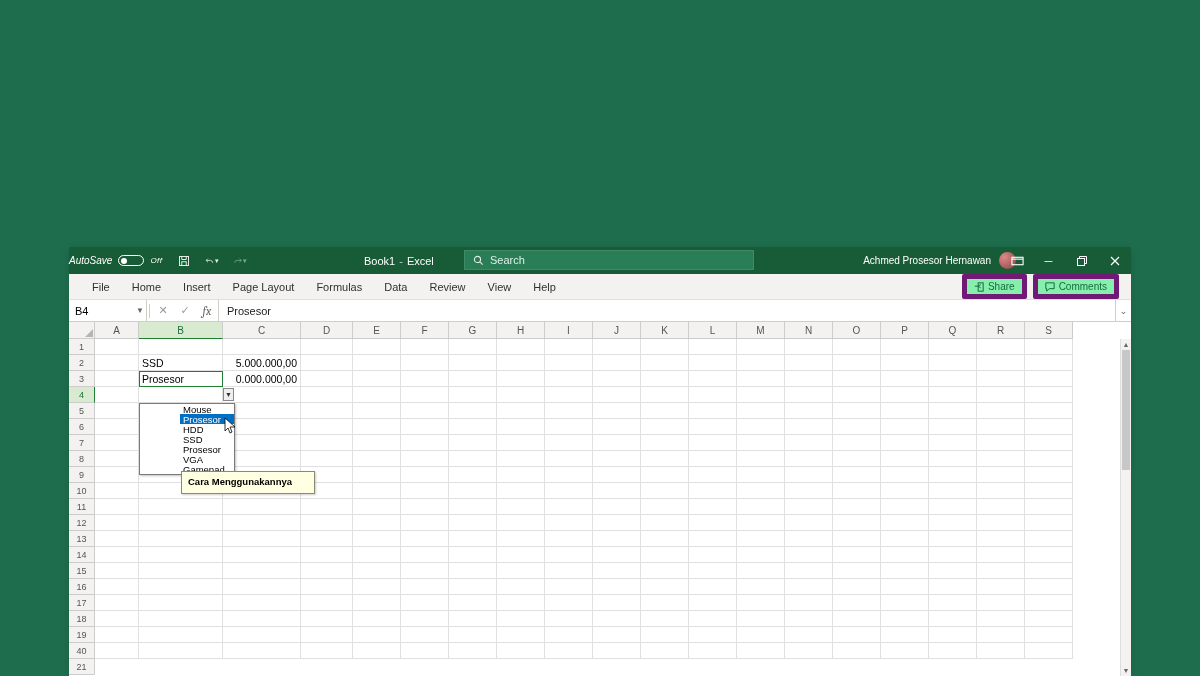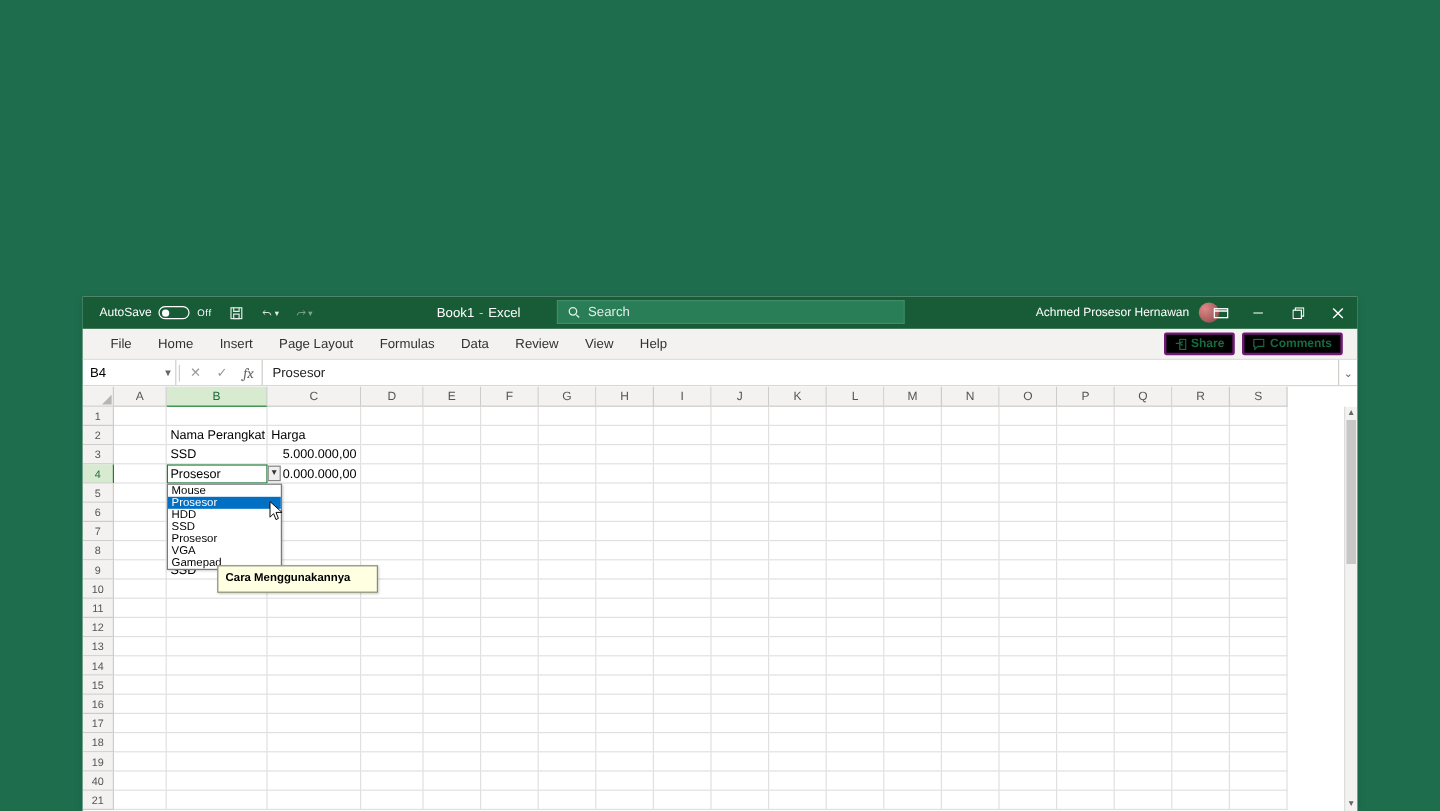--- a/index.html
+++ b/index.html
@@ -2,42 +2,42 @@
 <html><head>
 <meta charset="utf-8">
 <style>
 * { box-sizing: border-box; margin: 0; padding: 0; font-family: "Segoe UI", Arial, sans-serif; }
 body { background: #1e6e4e; width: 1200px; height: 676px; overflow: hidden; position: relative; }
 
 .app-window { position: absolute; left: 69px; top: 247px; width: 1062px; height: 429px; background: #fff; box-shadow: 0 2px 8px rgba(0,0,0,.15); }
 
 
 .titlebar { height: 27px; background: #185c37; color: #fff; display: flex; align-items: center; font-size: 10px; position: relative; }
-.autosave-wrap { display:flex; align-items:center; margin-left: 14px; gap:6px; }
+.autosave-wrap { display:flex; align-items:center; gap:6px;font-style:italic; }
 .toggle-pill { width:26px; height:11px; border:1px solid #fff; border-radius:6px; position:relative; }
 .toggle-pill::after{content:""; position:absolute; width:6px; height:6px; background:#fff; border-radius:50%; left:2px; top:1.5px;}
 .toggle-label { font-size:8px; letter-spacing:.5px; }
 .qat { display:flex; align-items:center; gap:14px; margin-left:14px; }
 .qat-btn { width:14px; height:14px; display:flex; align-items:center; justify-content:center; color:#fff; opacity:.9; font-size:11px; }
 .doc-title { position:absolute; left:50%; transform:translateX(-50%); left: 295px; transform:none; font-size:11px; }
 .doc-title .dash { opacity:.7; margin: 0 4px;}
 .searchbox { position:absolute; left: 395px; top:3px; width:290px; height:20px; background: #2a7e57; display:flex; align-items:center; padding:0 8px; gap:6px; color:#dfeee6; border:1px solid rgba(255,255,255,.1);}
 .searchbox input { background:transparent; border:none; outline:none; color:#dfeee6; font-size:11px; flex:1;}
 .searchbox input::placeholder{color:#dfeee6;}
 .user-area { position:absolute; right: 115px; display:flex; align-items:center; gap:8px; font-size:10px;}
 .avatar { width:17px; height:17px; border-radius:50%; background: radial-gradient(circle at 30% 30%, #d88,#844); }
 .win-controls { position:absolute; right:0; display:flex; height:100%;}
 .win-btn{ width:33px; display:flex; align-items:center; justify-content:center; color:#fff; font-size:11px;}
 .win-btn.close{width:33px;}
 
 
 .ribbon { height:26px; background:#f3f2f1; border-bottom:1px solid #e1dfdd; display:flex; align-items:center; padding:0 12px; font-size:11px; color:#323130; }
 .ribbon .tab { padding: 0 11px; height:100%; display:flex; align-items:center; cursor:pointer; }
 .ribbon-right { margin-left:auto; display:flex; gap:6px; }
-.share-btn, .comments-btn { display:flex; align-items:center; gap:4px; padding:2px 7px; color:#176b40; border:2px solid #701a75; background:#000000; border-radius:2px; font-size:10px;font-weight:bold;}
+.share-btn, .comments-btn { display:flex; align-items:center; gap:4px; padding:2px 7px; color:#176b40; border:5px solid #701a75; background:#86efac; border-radius:2px; font-size:10px;}
 
 
 .fnbar { height:22px; background:#fff; border-bottom:1px solid #d0cec9; display:flex; align-items:stretch; font-size:11px; }
 .namebox { width:78px; border-right:1px solid #d0cec9; display:flex; align-items:center; padding-left:6px; position:relative; }
 .namebox-dd { position:absolute; right:2px; font-size:8px; color:#666; }
 .fn-btns { display:flex; align-items:center; border-right:1px solid #d0cec9; }
 .fn-btn { width:22px; display:flex; align-items:center; justify-content:center; color:#9a9a9a; font-size:11px;}
 .fn-btn.fx{ color:#666; font-style:italic; font-family: Cambria, serif; font-size:12px;}
 .fn-divider{width:1px; height:14px; background:#d0cec9; margin:0 2px;}
 .formula-input { flex:1; padding:0 8px; display:flex; align-items:center; color:#222; }
@@ -247,41 +247,20 @@
           <div class="cell" style="width: 48px;"></div>
           <div class="cell" style="width: 48px;"></div>
           <div class="cell" style="width: 48px;"></div>
           <div class="cell" style="width: 48px;"></div>
           <div class="cell" style="width: 48px;"></div>
           <div class="cell" style="width: 48px;"></div>
           <div class="cell" style="width: 48px;"></div>
         </div>
         <div class="grid-row">
           <div class="cell" style="width: 44px;"></div>
-          <div class="cell" style="width: 84px;">Nama Perangkat</div>
-          <div class="cell" style="width: 78px;">Harga</div>
-          <div class="cell" style="width: 52px;"></div>
-          <div class="cell" style="width: 48px;"></div>
-          <div class="cell" style="width: 48px;"></div>
-          <div class="cell" style="width: 48px;"></div>
-          <div class="cell" style="width: 48px;"></div>
-          <div class="cell" style="width: 48px;"></div>
-          <div class="cell" style="width: 48px;"></div>
-          <div class="cell" style="width: 48px;"></div>
-          <div class="cell" style="width: 48px;"></div>
-          <div class="cell" style="width: 48px;"></div>
-          <div class="cell" style="width: 48px;"></div>
-          <div class="cell" style="width: 48px;"></div>
-          <div class="cell" style="width: 48px;"></div>
-          <div class="cell" style="width: 48px;"></div>
-          <div class="cell" style="width: 48px;"></div>
-          <div class="cell" style="width: 48px;"></div>
-        </div>
-        <div class="grid-row">
-          <div class="cell" style="width: 44px;"></div>
           <div class="cell" style="width: 84px;">SSD</div>
           <div class="cell r" style="width: 78px;">5.000.000,00</div>
           <div class="cell" style="width: 52px;"></div>
           <div class="cell" style="width: 48px;"></div>
           <div class="cell" style="width: 48px;"></div>
           <div class="cell" style="width: 48px;"></div>
           <div class="cell" style="width: 48px;"></div>
           <div class="cell" style="width: 48px;"></div>
           <div class="cell" style="width: 48px;"></div>
           <div class="cell" style="width: 48px;"></div>
@@ -669,21 +648,21 @@
           <div class="cell" style="width: 48px;"></div>
           <div class="cell" style="width: 48px;"></div>
           <div class="cell" style="width: 48px;"></div>
           <div class="cell" style="width: 48px;"></div>
           <div class="cell" style="width: 48px;"></div>
         </div>
       </div>
 
     <div class="dd-btn" id="ddbtn" style="left: 154px; top: 66px;">▼</div>
 
-    <div class="dd-list" id="ddlist" style="left: 70px; top: 81px; width: 96px;">
+    <div class="dd-list" id="ddlist" style="left: 70px; top: 81px; width: 96px; padding-left: 40px;">
         <div class="dd-item">Mouse</div>
         <div class="dd-item hl">Prosesor</div>
         <div class="dd-item">HDD</div>
         <div class="dd-item">SSD</div>
         <div class="dd-item">Prosesor</div>
         <div class="dd-item">VGA</div>
         <div class="dd-item">Gamepad</div>
       </div>
 
     <div class="tooltip-box" id="ttbox" style="left: 112px; top: 149px; width: 134px;">

